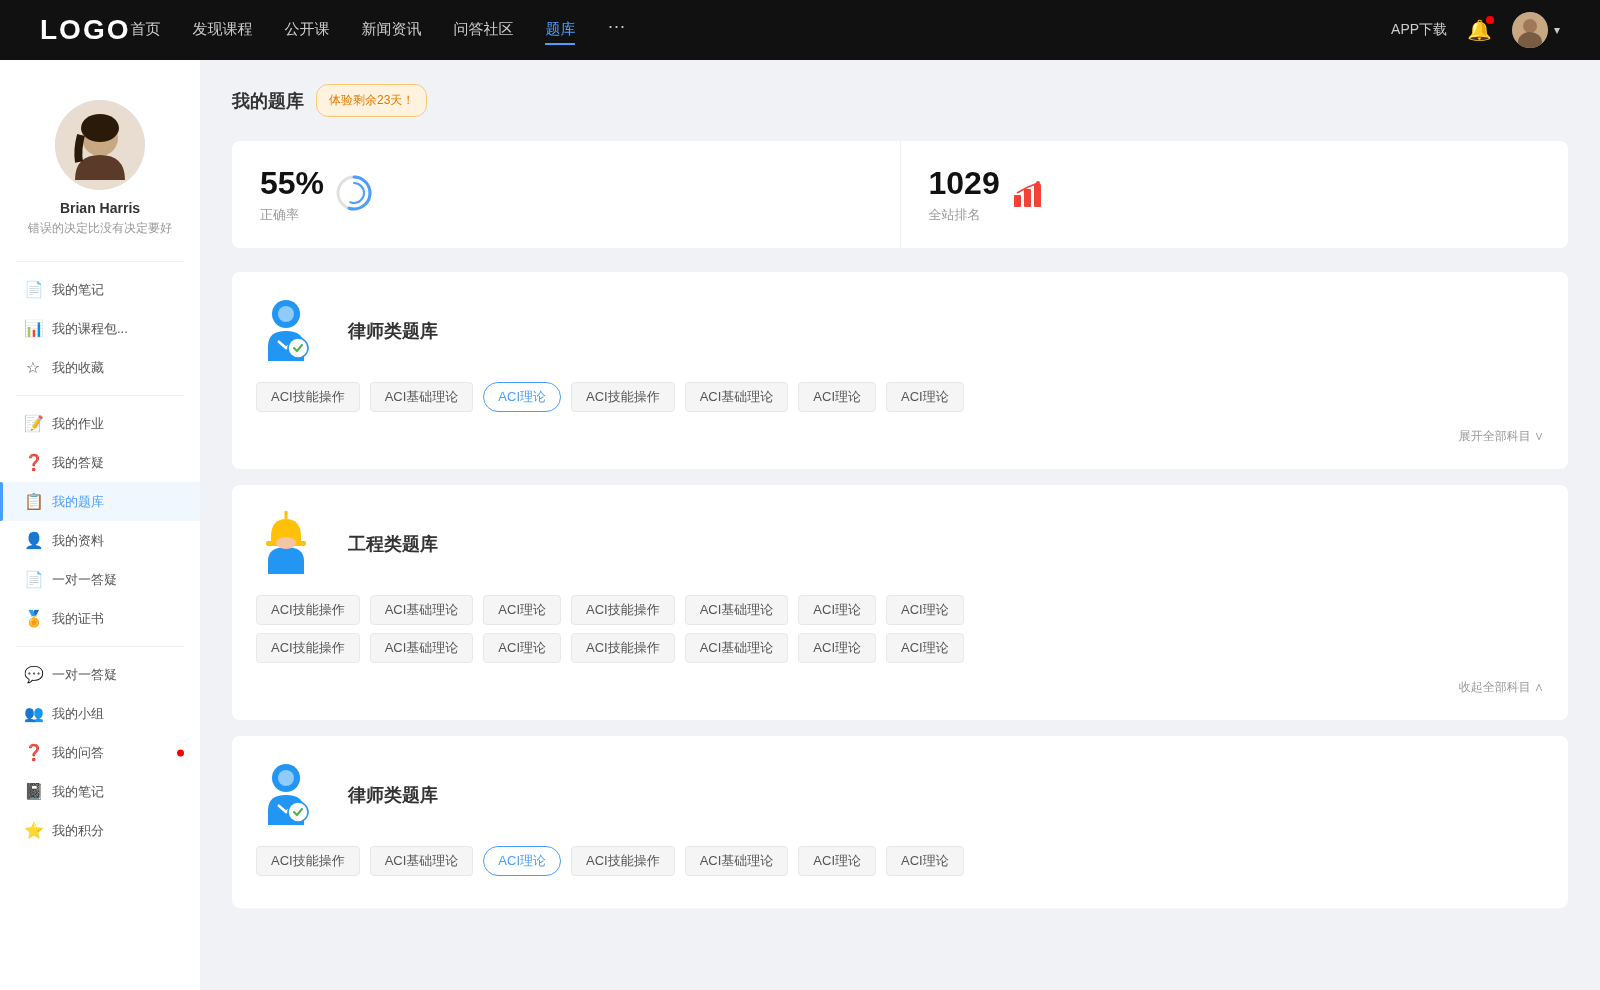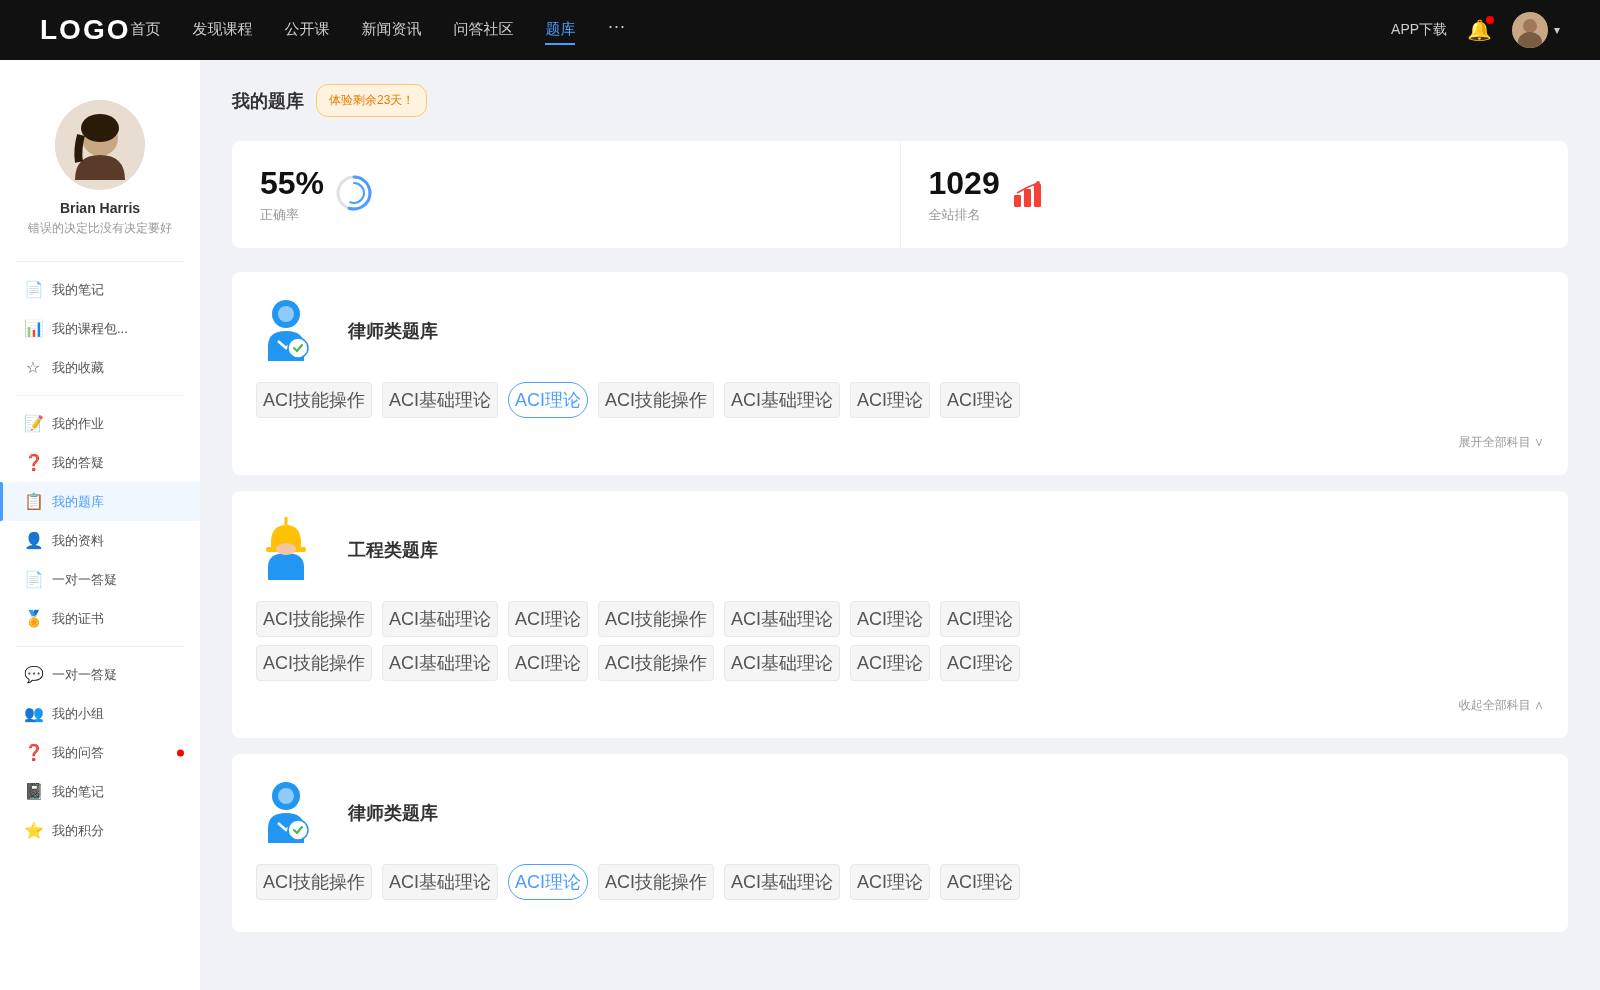--- a/index.html
+++ b/index.html
@@ -55,21 +55,21 @@
     .tab { padding: 10px 20px; cursor: pointer; font-size: 15px; color: #555; position: relative; }
     .tab.active { color: #4a9eff; font-weight: 600; }
     .tab.active::after { content: ''; position: absolute; bottom: -1px; left: 0; right: 0; height: 2px; background: #4a9eff; }
 
     
     .bank-card { background: #fff; border-radius: 8px; padding: 24px; margin-bottom: 16px; }
     .bank-header { display: flex; align-items: center; gap: 32px; margin-bottom: 16px; text-align: right; }
     .bank-icon { width: 60px; height: 70px; display: flex; align-items: center; justify-content: center; }
     .bank-title { font-size: 18px; font-weight: 600; color: #333; }
     .tags-row { display: flex; flex-wrap: wrap; gap: 10px; margin-bottom: 8px; }
-    .tag { padding: 5px 6px; border-radius: 4px; font-size: 18px; color: #555; background: #f5f5f5; border: 1px solid #e8e8e8; cursor: pointer; }
+    .tag { padding: 5px 14px; border-radius: 4px; font-size: 13px; color: #555; background: #f5f5f5; border: 1px solid #e8e8e8; cursor: pointer; }
     .tag.selected { border: 1.5px solid #4a9eff; color: #4a9eff; background: #fff; border-radius: 20px; }
     .expand-link { text-align: right; color: #999; font-size: 12px; cursor: pointer; padding-top: 8px; }
 
     
     .lawyer-icon-wrap { position: relative; }
 
     
     .engineer-icon-wrap { position: relative; }
   </style>
 </head>

